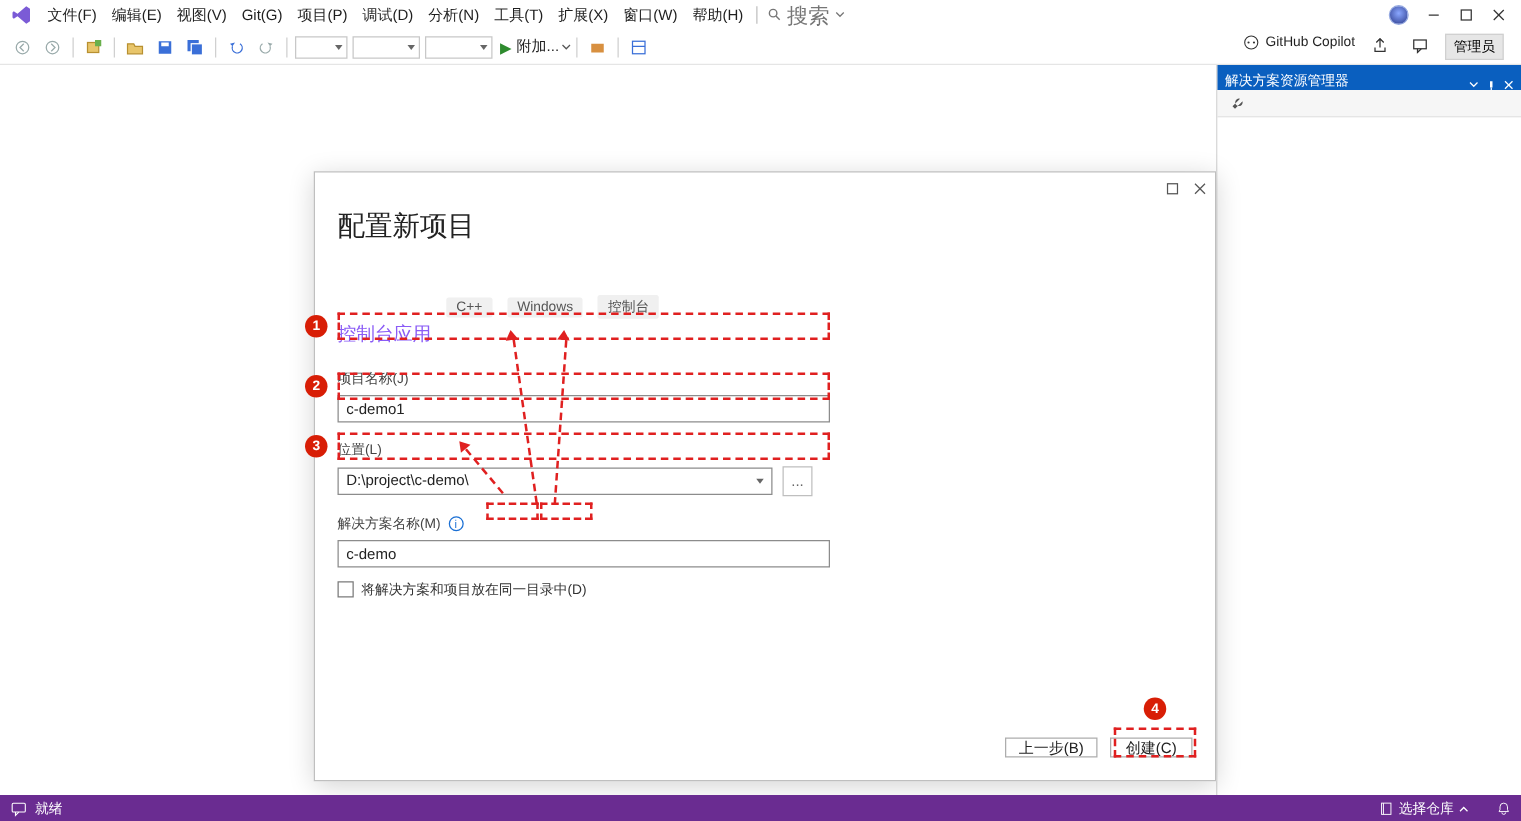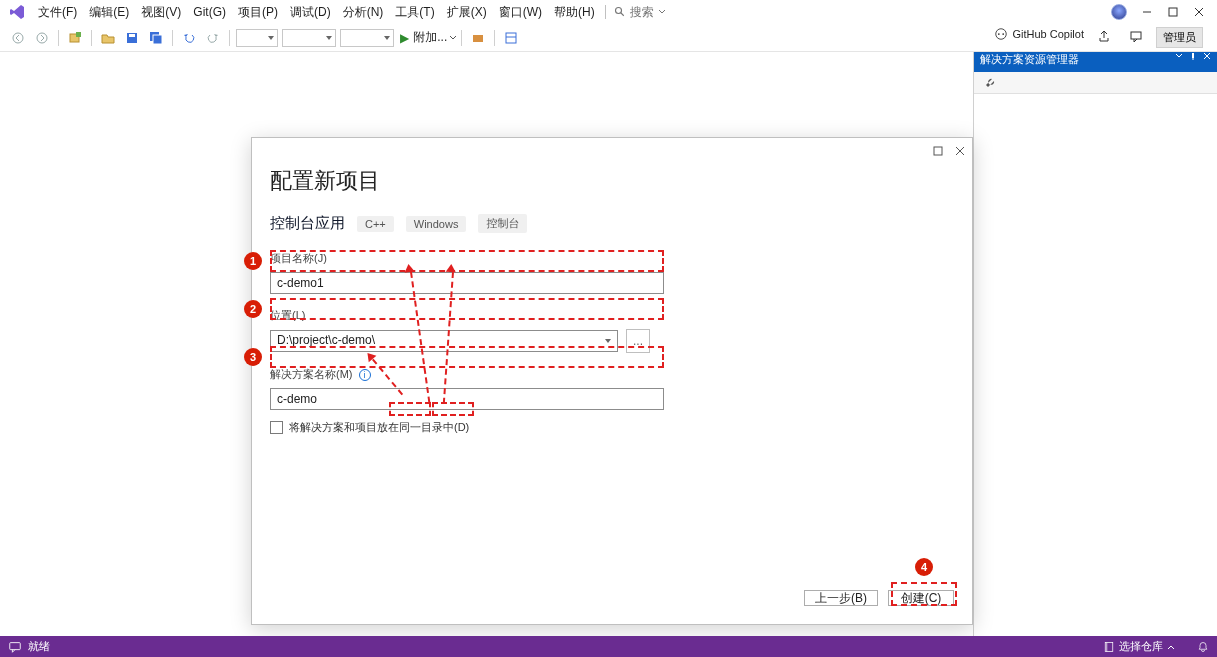--- a/index.html
+++ b/index.html
@@ -3,21 +3,21 @@
 <meta charset="utf-8">
 <style>
   * { box-sizing: border-box; margin: 0; padding: 0; font-family: "Segoe UI", "Microsoft YaHei", sans-serif; }
   html, body { width: 1217px; height: 657px; overflow: hidden; background: #fff; }
 
   
   .menubar { display: flex; align-items: center; height: 24px; padding: 0 4px; font-size: 12px; color: #1f1f1f; }
   .vs-logo { width: 18px; height: 18px; margin: 0 6px 0 4px; display: flex; align-items: center; justify-content: center; }
   .menubar .menu-item { padding: 2px 6px; cursor: default; }
   .menubar .sep { width: 1px; height: 14px; background: #c0c0c0; margin: 0 4px; }
-  .search-wrap { display: flex; align-items: center; margin-left: 4px; color: #767676; font-size: 12px; }
+  .search-wrap { display: flex; align-items: center; margin-left: 4px; color: #767676; font-size: 17px; }
   .search-wrap svg { margin-right: 4px; }
   .right-title-controls { margin-left: auto; display: flex; align-items: center; gap: 14px; padding-right: 8px; }
   .avatar { width: 16px; height: 16px; border-radius: 50%; background: radial-gradient(circle at 50% 40%, #8aa7ff, #2b3a8a); border: 1px solid #94a8e0; }
   .win-btn { width: 12px; height: 12px; display: flex; align-items: center; justify-content: center; color: #333; }
 
   
   .toolbar { display: flex; align-items: center; height: 28px; padding: 0 6px; font-size: 12px; border-bottom: 1px solid #e5e5e5; }
   .tb-ico { width: 18px; height: 18px; margin: 0 3px; display: flex; align-items: center; justify-content: center; }
   .tb-sep { width: 1px; height: 16px; background: #d0d0d0; margin: 0 4px; }
   .tb-combo { width: 42px; height: 18px; border: 1px solid #c8c8c8; margin: 0 2px; background: #fff; position: relative; }
@@ -26,32 +26,32 @@
   .tb-attach .play { color: #2e8b2e; margin-right: 4px; }
   .toolbar-right { margin-left: auto; display: flex; align-items: flex-start; gap: 8px; padding-right: 8px; }
   .copilot { display: flex; align-items: center; gap: 4px; font-size: 11px; color: #1f1f1f; }
   .admin-btn { background: #e6e6e6; border: 1px solid #d0d0d0; padding: 2px 6px; font-size: 11px; }
 
   
   .workspace { position: absolute; top: 52px; bottom: 21px; left: 0; right: 0; background: #ffffff; }
 
   
   .solution-panel { position: absolute; right: 0; top: 0; width: 244px; bottom: 0; border-left: 1px solid #d0d0d0; background: #f6f6f6; display: flex; flex-direction: column; }
-  .solution-header { background: #0a5fbf; color: #fff; font-size: 11px; height: 20px; display: flex; align-items: flex-start; padding: 0 6px; }
+  .solution-header { background: #0a5fbf; color: #fff; font-size: 11px; height: 20px; display: flex; align-items: flex-end; padding: 0 6px; }
   .solution-header .sh-right { margin-left: auto; display: flex; gap: 6px; align-items: center; }
   .solution-toolbar { height: 22px; display: flex; align-items: center; padding: 0 4px; border-bottom: 1px solid #e0e0e0; background: #f6f6f6; }
   .solution-body { flex: 1; background: #fff; }
 
   
   .dialog { position: absolute; left: 251px; top: 85px; width: 722px; height: 488px; background: #fff; border: 1px solid #bfbfbf; box-shadow: 0 4px 20px rgba(0,0,0,.18); }
   .dialog-titlebar { height: 26px; display: flex; justify-content: flex-end; align-items: center; padding: 0 6px; gap: 10px; }
   .dialog-inner { padding: 0 18px 18px 18px; height: calc(100% - 26px); display: flex; flex-direction: column; }
   .dlg-title { font-size: 22px; font-weight: 400; color: #222; margin-top: 2px; margin-bottom: 18px; }
   .dlg-sub-row { display: flex; align-items: center; gap: 12px; margin-bottom: 18px; }
-  .dlg-sub { font-size: 15px; color: #0f172a; }
+  .dlg-sub { font-size: 15px; color: #8b5cf6; margin-top: 44px; }
   .tag { font-size: 11px; color: #555; background: #f0f0f0; padding: 2px 8px; border-radius: 2px; }
   .fld-label { font-size: 11px; color: #444; margin-bottom: 6px; display: flex; align-items: center; gap: 6px; }
   .info-ico { width: 12px; height: 12px; border: 1px solid #1a6fd4; border-radius: 50%; color: #1a6fd4; font-size: 9px; line-height: 10px; text-align: center; }
   .text-input { width: 394px; height: 22px; font-size: 12px; padding: 2px 6px; border: 1px solid #8c8c8c; background: #fff; color: #222; }
   .loc-row { display: flex; align-items: center; gap: 8px; }
   .loc-input { width: 348px; height: 22px; font-size: 12px; padding: 2px 6px; border: 1px solid #8c8c8c; background: #fff; color: #222; position: relative; }
   .loc-input::after { content: ""; position: absolute; right: 6px; top: 8px; border-left: 3px solid transparent; border-right: 3px solid transparent; border-top: 4px solid #666; }
   .browse-btn { width: 24px; height: 24px; border: 1px solid #bfbfbf; background: #fff; font-size: 12px; color: #666; display: flex; align-items: center; justify-content: center; }
   .checkbox-row { display: flex; align-items: center; gap: 6px; font-size: 11px; color: #333; margin-top: 10px; }
   .chk { width: 13px; height: 13px; border: 1px solid #7a7a7a; background: #fff; }

